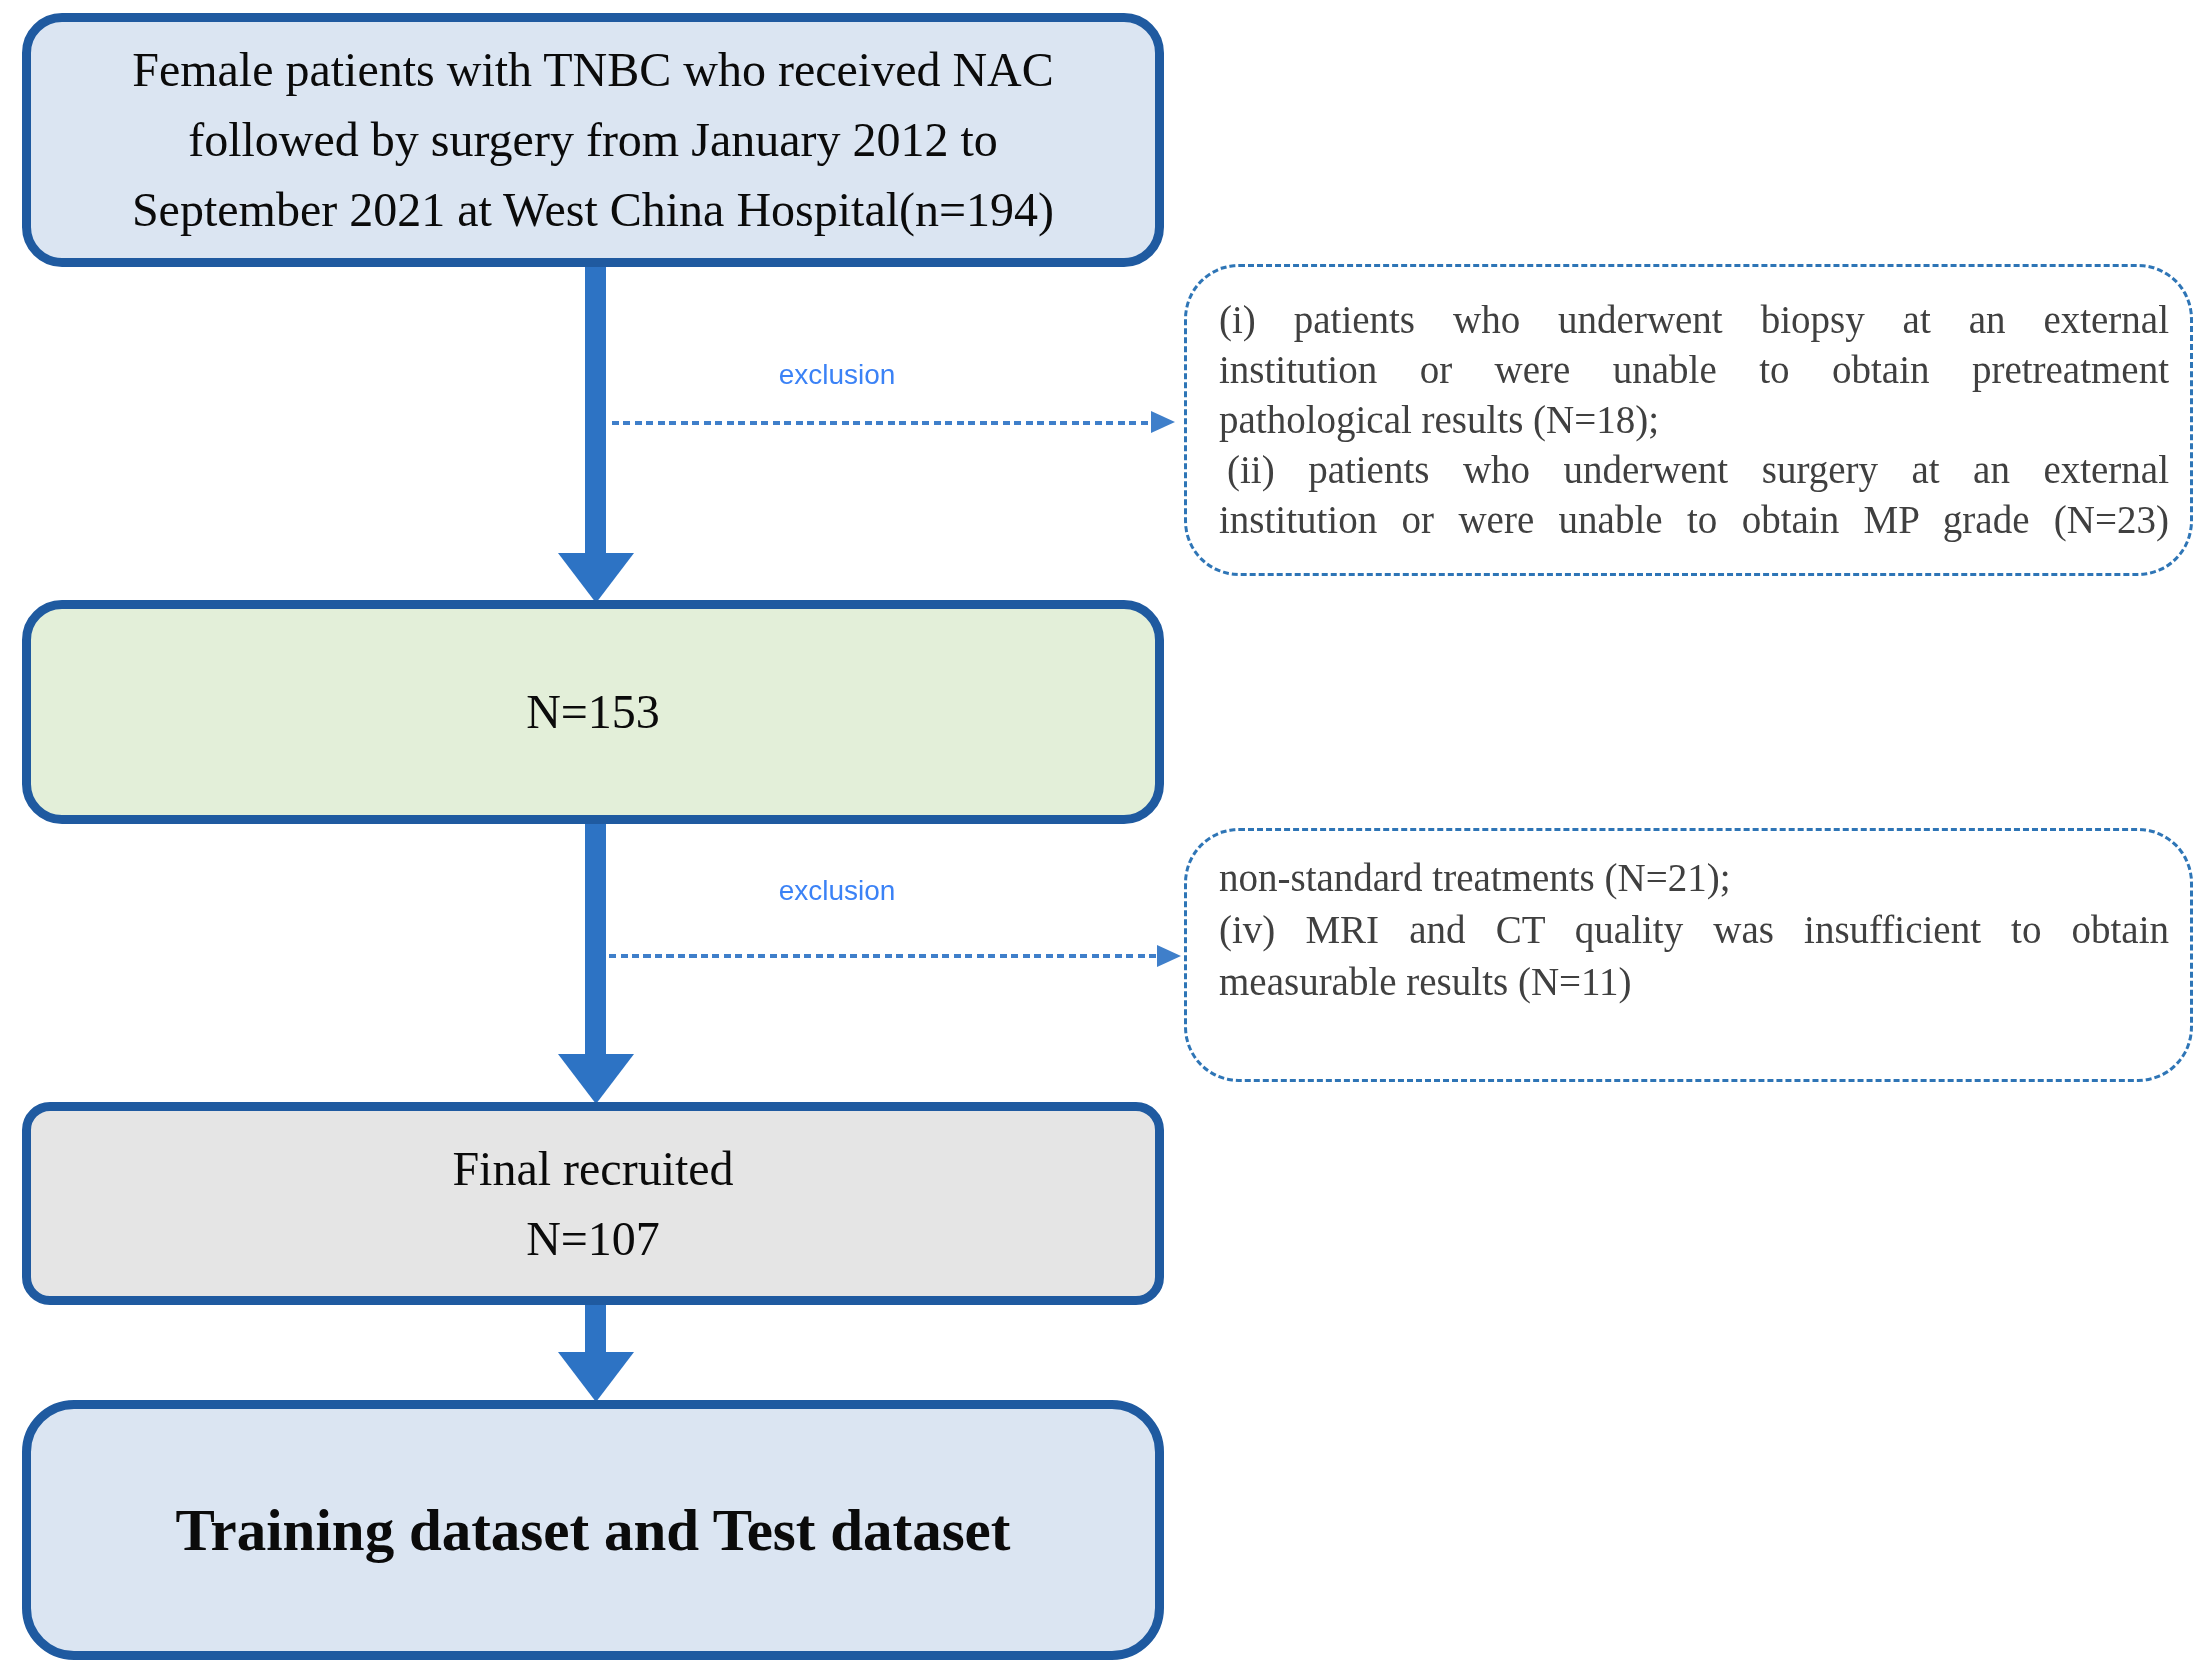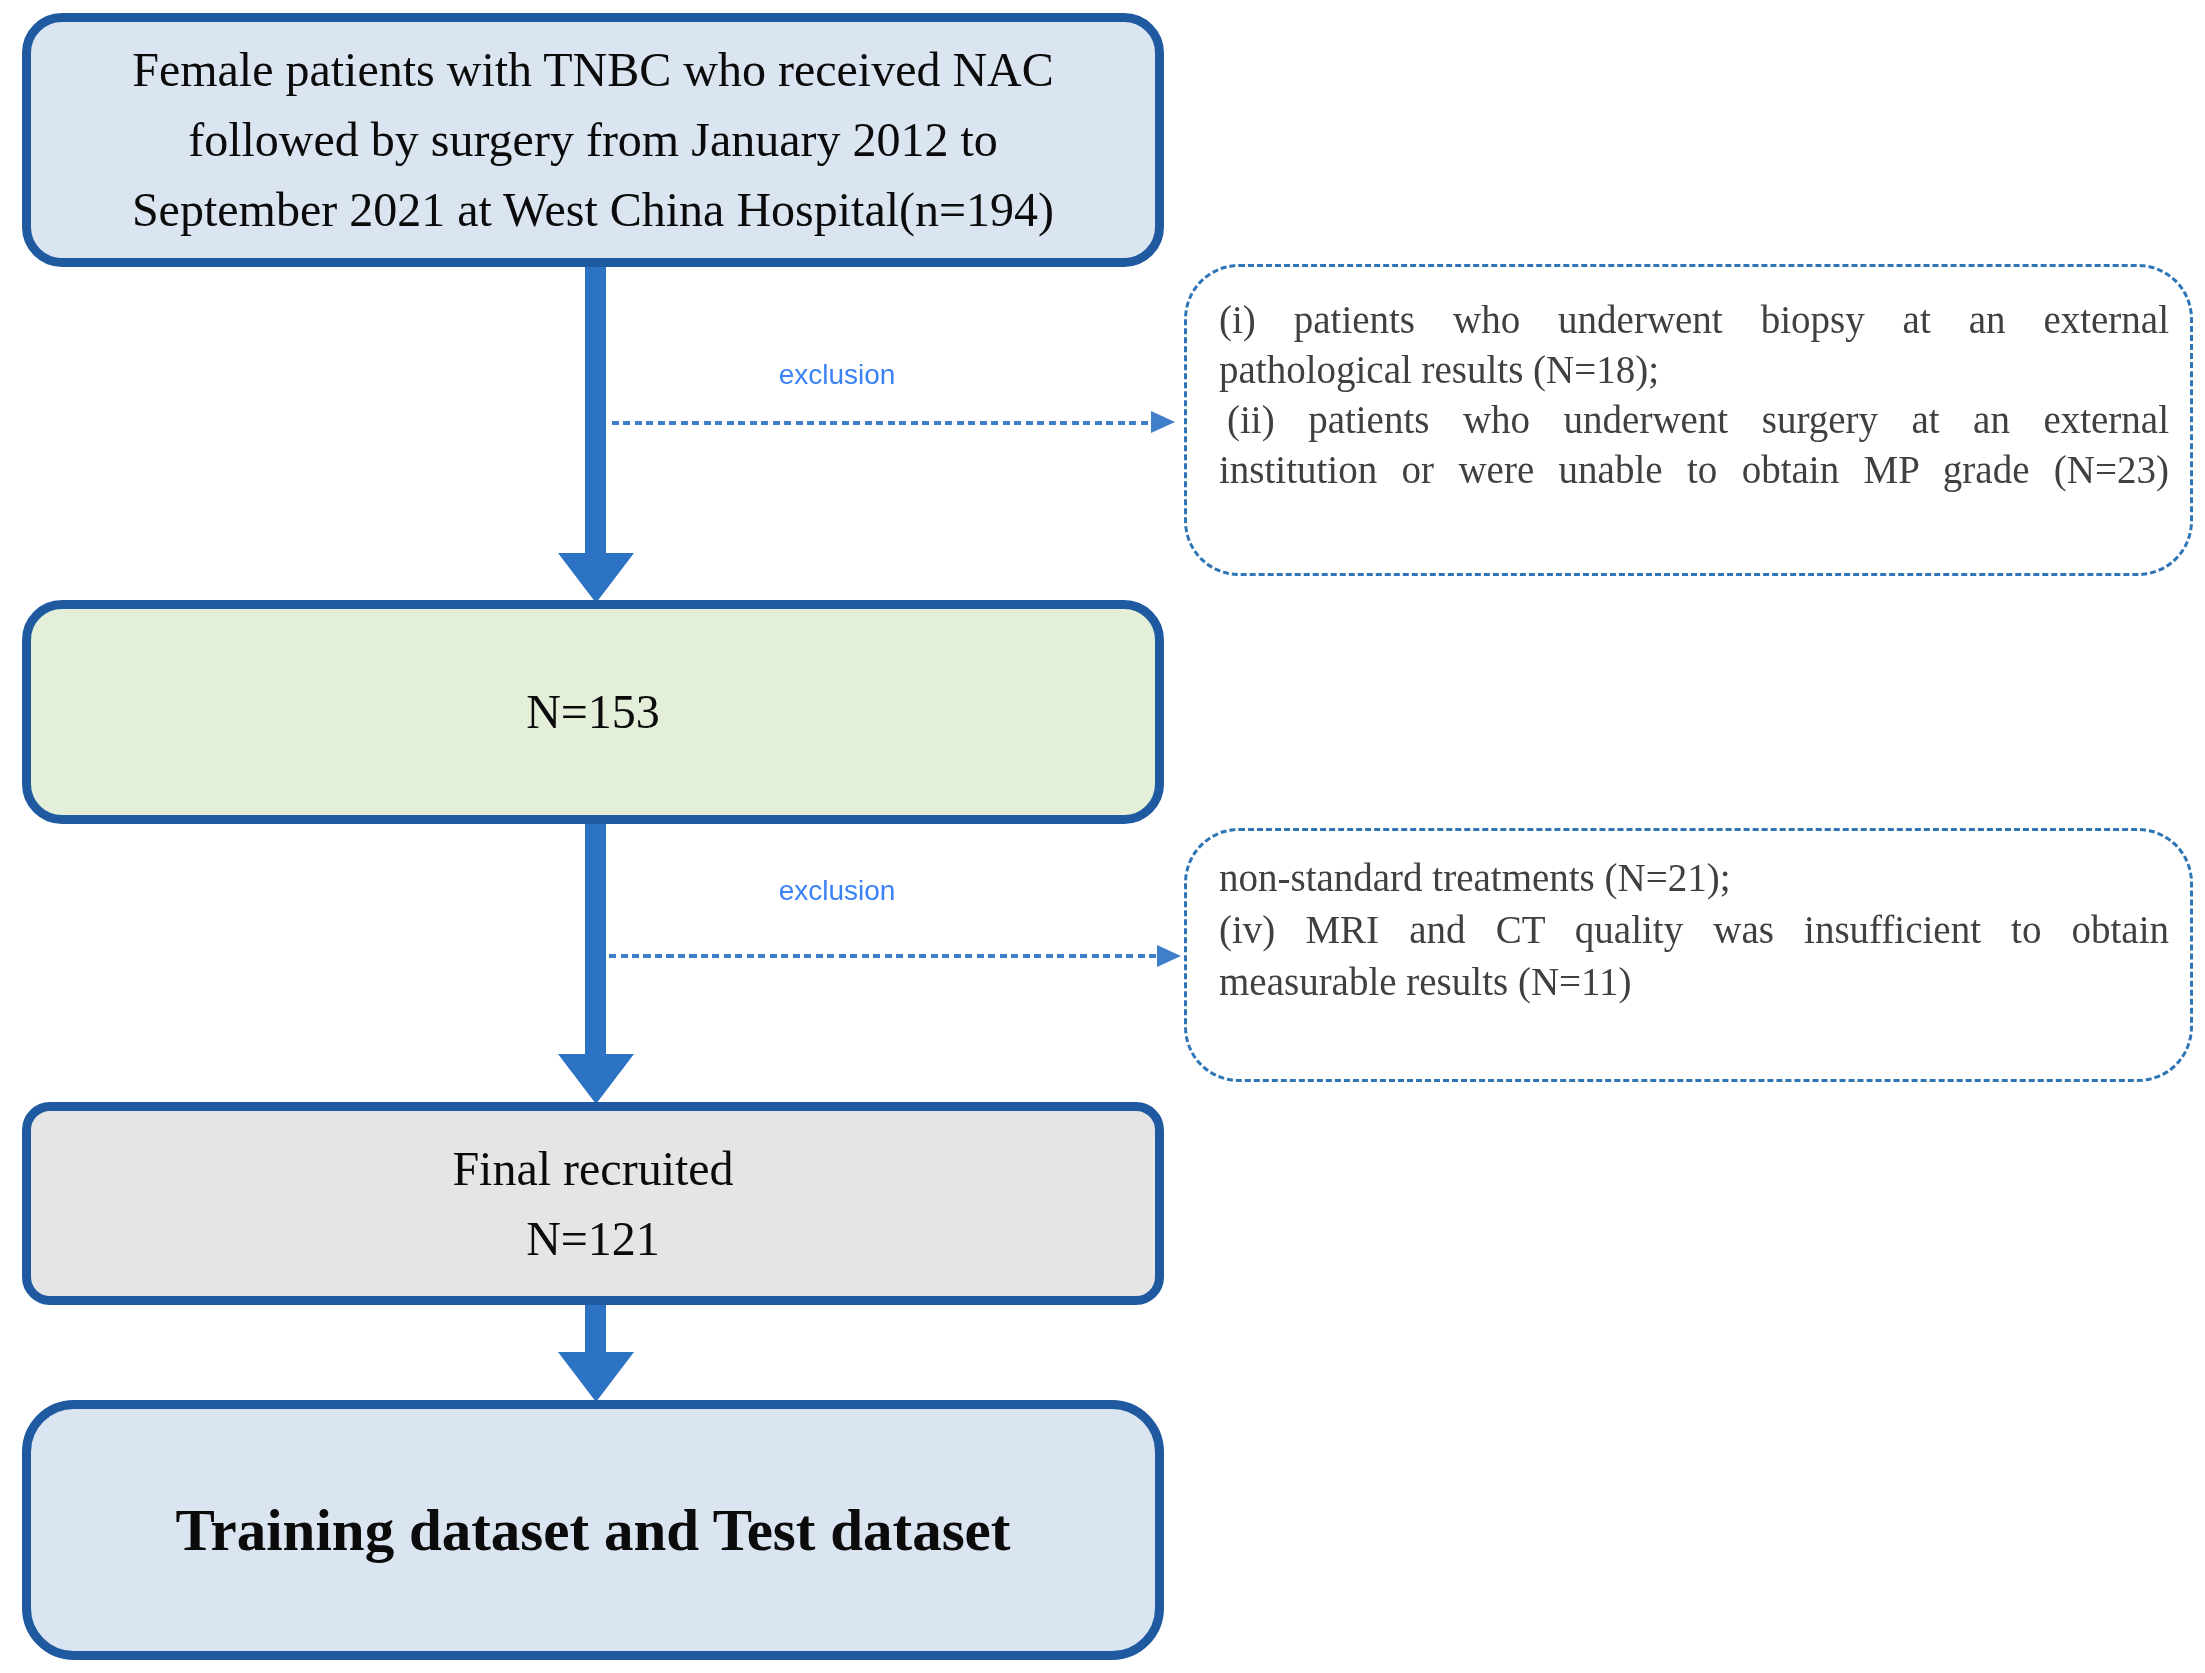--- a/index.html
+++ b/index.html
@@ -67,20 +67,21 @@
   </div>
 
   <div class="exlabel ex1">exclusion</div>
   <div>
     <div class="dline d1l"></div>
     <div class="dhead d1h"></div>
   </div>
 
   <div class="dbox dbox1">
     <div class="jl">(i) patients who underwent biopsy at an external</div>
+    <div class="jl">institution or were unable to obtain pretreatment</div>
     <div class="ll">pathological results (N=18);</div>
     <div class="jl ind">(ii) patients who underwent surgery at an external</div>
     <div class="jl">institution or were unable to obtain MP grade (N=23)</div>
   </div>
 
   <div class="fbox box-green">
     <div class="bline">N=153</div>
   </div>
 
   <div>
@@ -95,21 +96,21 @@
   </div>
 
   <div class="dbox dbox2">
     <div class="ll">non-standard treatments (N=21);</div>
     <div class="jl">(iv) MRI and CT quality was insufficient to obtain</div>
     <div class="ll">measurable results (N=11)</div>
   </div>
 
   <div class="fbox box-orange">
     <div class="bline">Final recruited</div>
-    <div class="bline">N=121</div>
+    <div class="bline">N=107</div>
   </div>
 
   <div>
     <div class="vshaft a3s"></div>
     <div class="vhead a3h"></div>
   </div>
 
   <div class="fbox box-final">
     <div class="bline">Training dataset and Test dataset</div>
   </div>

